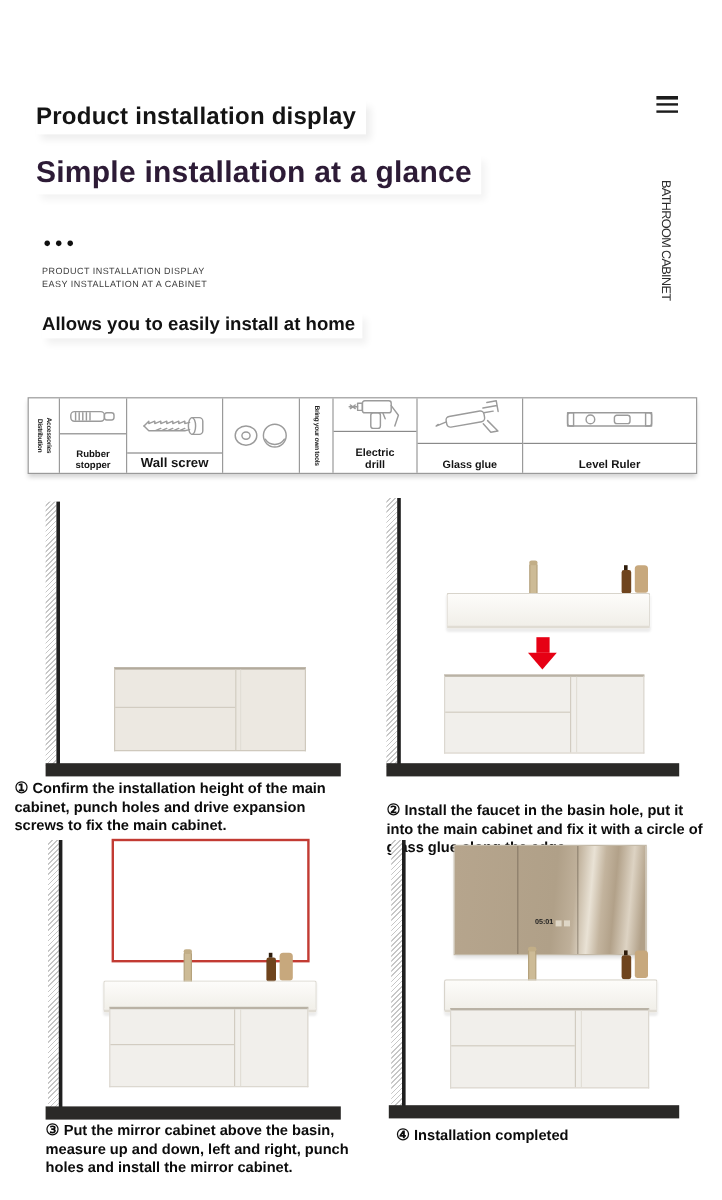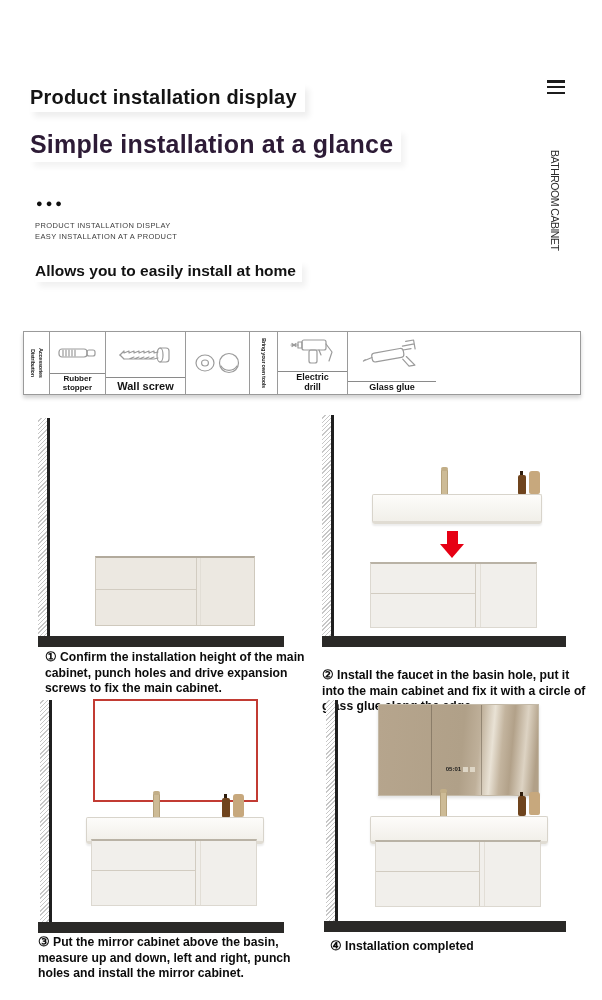--- a/index.html
+++ b/index.html
@@ -31,21 +31,21 @@
   
   .tools{
     position:absolute;left:23px;top:331px;width:556px;height:62px;background:#fff;
     border:1px solid #9a9a9a;display:flex;box-shadow:0 3px 4px rgba(0,0,0,.18);
   }
   .tcell{border-right:1px solid #9a9a9a;display:flex;flex-direction:column;align-items:center;justify-content:flex-end;box-sizing:border-box;height:100%;}
   .tcell:last-child{border-right:none;}
   .ticon{flex:1;display:flex;align-items:center;justify-content:center;width:100%;overflow:hidden;}
   .ticon svg{fill:none;stroke:#9b9b9b;stroke-width:1.2;stroke-linecap:round;stroke-linejoin:round;}
   .tlabel{border-top:1px solid #8a8a8a;width:100%;box-sizing:border-box;text-align:center;
-    font-weight:bold;color:#141414;font-size:8px;line-height:8.5px;padding:1px 0 2px 0;}
+    font-weight:bold;color:#141414;font-size:8px;line-height:8.5px;padding:13px 0 2px 0;}
   .tlabel.big{font-size:11px;line-height:12px;padding:2px 0 2px 0;}
   .tlabel.mid{font-size:9px;line-height:9.5px;}
   .tlabel .wrapbox{display:inline-block;max-width:46px;}
   .vcell{justify-content:center;}
   .vtext{writing-mode:vertical-lr;font-size:5.6px;font-weight:bold;color:#222;line-height:8px;letter-spacing:-0.3px;height:58px;text-align:center;}
   
   .wall{position:absolute;width:9px;background:repeating-linear-gradient(135deg,#ffffff 0 2px,#c7c7c7 2px 3px);border-right:3px solid #1f1f1f;}
   .floor{position:absolute;height:11px;background:#2a2927;}
   .cabinet{position:absolute;background:#f1efeb;border:1px solid #dcd8d0;border-top:2px solid #b9b2a5;box-sizing:border-box;}
   .cabinet.cream{background:#ece8e1;border-color:#cfc9bd;border-top-color:#b2aa9c;}
@@ -83,21 +83,21 @@
   <div class="subtitle">Simple installation at a glance</div>
   <div class="menu-icon">
     <div class="bar"></div>
     <div class="bar"></div>
     <div class="bar"></div>
   </div>
   <div class="side-label">BATHROOM CABINET</div>
   <div class="dots">●●●</div>
   <div class="taglines">
     <div>PRODUCT INSTALLATION DISPLAY</div>
-    <div>EASY INSTALLATION AT A PRODUCT</div>
+    <div>EASY INSTALLATION AT A CABINET</div>
   </div>
   <div class="intro">Allows you to easily install at home</div>
 
   <div class="tools">
     <div class="tcell vcell" style="width:26px">
       <div class="vtext">Distribution Accessories</div>
     </div>
     <div class="tcell" style="width:56px">
       <div class="ticon">
         <svg width="42" height="18" viewBox="0 0 42 18">
@@ -151,32 +151,44 @@
             <rect x="12" y="12" width="32" height="9" rx="3"></rect>
             <path d="M12 16 l-9 2 M5 17 l-2 1"></path>
             <path d="M44 10 h12 v5 M56 10 v-4 h-8"></path>
             <path d="M46 21 l7 10 h-6 l-5 -8"></path>
             <path d="M44 14 h8"></path>
           </g>
         </svg>
       </div>
       <div class="tlabel mid">Glass glue</div>
     </div>
+    <div class="tcell" style="flex:1">
+      <div class="ticon">
+        <svg width="76" height="20" viewBox="0 0 76 20">
+          <rect x="3" y="4" width="70" height="11" rx="2"></rect>
+          <rect x="3" y="4" width="5" height="11"></rect>
+          <rect x="68" y="4" width="5" height="11"></rect>
+          <circle cx="22" cy="9.5" r="3.6"></circle>
+          <rect x="42" y="6" width="13" height="7" rx="2"></rect>
+        </svg>
+      </div>
+      <div class="tlabel mid" style="font-size:9.5px">Level Ruler</div>
+    </div>
   </div>
 
   <div>
     <div class="wall" style="left:38px;top:418px;height:221px"></div>
     <div class="cabinet cream" style="left:95px;top:556px;width:160px;height:70px">
       <div class="cab-drawers">
           <div class="cab-split"></div>
         </div>
       <div class="cab-door-seam"></div>
     </div>
     <div class="floor" style="left:38px;top:636px;width:246px"></div>
-    <div class="caption" style="left:45px;top:649px;width:276px">
+    <div class="caption" style="left:12px;top:649px;width:276px">
       <span class="num">①</span>
       <span>Confirm the installation height of the main cabinet, punch holes and drive expansion screws to fix the main cabinet.</span>
     </div>
   </div>
 
   <div>
     <div class="wall" style="left:322px;top:415px;height:224px"></div>
     <div class="faucet" style="left:441px;top:469px">
         <div class="cap"></div>
       </div>

